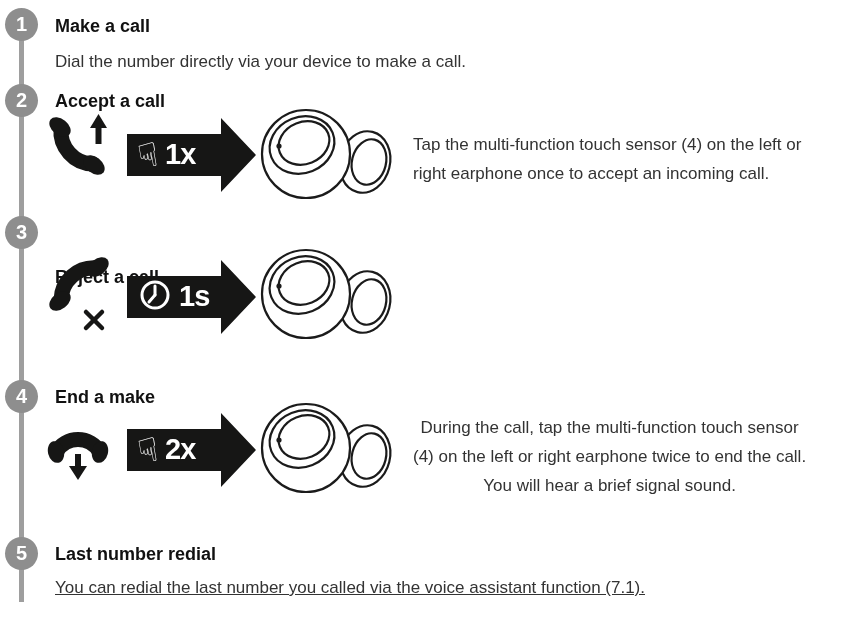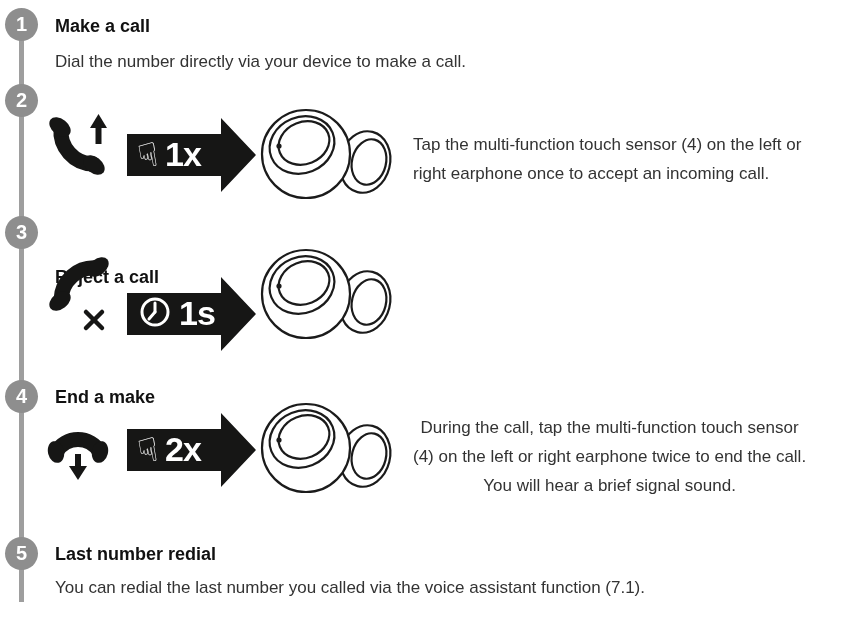--- a/index.html
+++ b/index.html
@@ -49,51 +49,51 @@
     position: absolute;
     font-size: 17px;
     line-height: 29px;
     color: #333333;
     white-space: nowrap;
   }
   .d1 { left: 55px;  top: 47px; text-align: right; }
   .d2 { left: 413px; top: 130px; }
   .d3 { left: 413px; top: 250px; }
   .d4 { left: 413px; top: 413px; text-align: center; }
-  .d5 { left: 55px;  top: 573px; }
+  .d5 { left: 55px;  top: 573px; text-decoration: underline; }
 
   .phone-icon { position: absolute; }
   .p2 { left: 46px; top: 112px; }
   .p3 { left: 48px; top: 254px; }
   .p4 { left: 46px; top: 424px; }
 
   .arrow {
     position: absolute;
     width: 130px; height: 76px;
   }
   .a2 { left: 127px; top: 117px; }
-  .a3 { left: 127px; top: 276px; }
+  .a3 { left: 127px; top: 259px; }
   .a4 { left: 127px; top: 412px; }
   .arrow svg.arrow-bg { position: absolute; inset: 0; }
   .arrow .arrow-content {
     position: absolute; inset: 0;
     display: flex; align-items: center;
     padding-left: 11px;
     gap: 7px;
   }
   .hand-glyph {
     color: #ffffff;
     font-size: 33px;
     line-height: 1;
     transform: rotate(-10deg);
     display: inline-block;
   }
   .badge-label {
     color: #ffffff;
-    font-size: 34px;
+    font-size: 29px;
     font-weight: bold;
     letter-spacing: -1px;
     line-height: 1;
     padding-bottom: 2px;
   }
   .earbud { position: absolute; width: 136px; height: 94px; }
   .e2 { left: 259px; top: 106px; }
   .e3 { left: 259px; top: 246px; }
   .e4 { left: 259px; top: 400px; }
   .defs-hidden { position: absolute; width: 0; height: 0; overflow: hidden; }
@@ -120,20 +120,21 @@
 
   <div class="circle c1">1</div>
   <div class="circle c2">2</div>
   <div class="circle c3">3</div>
   <div class="circle c4">4</div>
   <div class="circle c5">5</div>
 
   <div class="heading h1">Make a call</div>
   <div class="desc d1">Dial the number directly via your device to make a call.</div>
 
+  <div class="heading h2">Accept a call</div>
   <div class="phone-icon p2">
     <svg width="64" height="72" viewBox="0 0 64 72">
       <path d="M 15 16 A 33 33 0 0 0 47 52" fill="none" stroke="#161615" stroke-width="15" stroke-linecap="round"></path>
       <ellipse cx="14" cy="15" rx="12" ry="8" transform="rotate(38 14 15)" fill="#161615"></ellipse>
       <ellipse cx="48" cy="53" rx="12" ry="8" transform="rotate(38 48 53)" fill="#161615"></ellipse>
       <line x1="52.5" y1="32" x2="52.5" y2="14" stroke="#161615" stroke-width="6"></line>
       <polygon points="52.5,2 44,16 61,16" fill="#161615"></polygon>
     </svg>
   </div>
   <div class="arrow a2">

